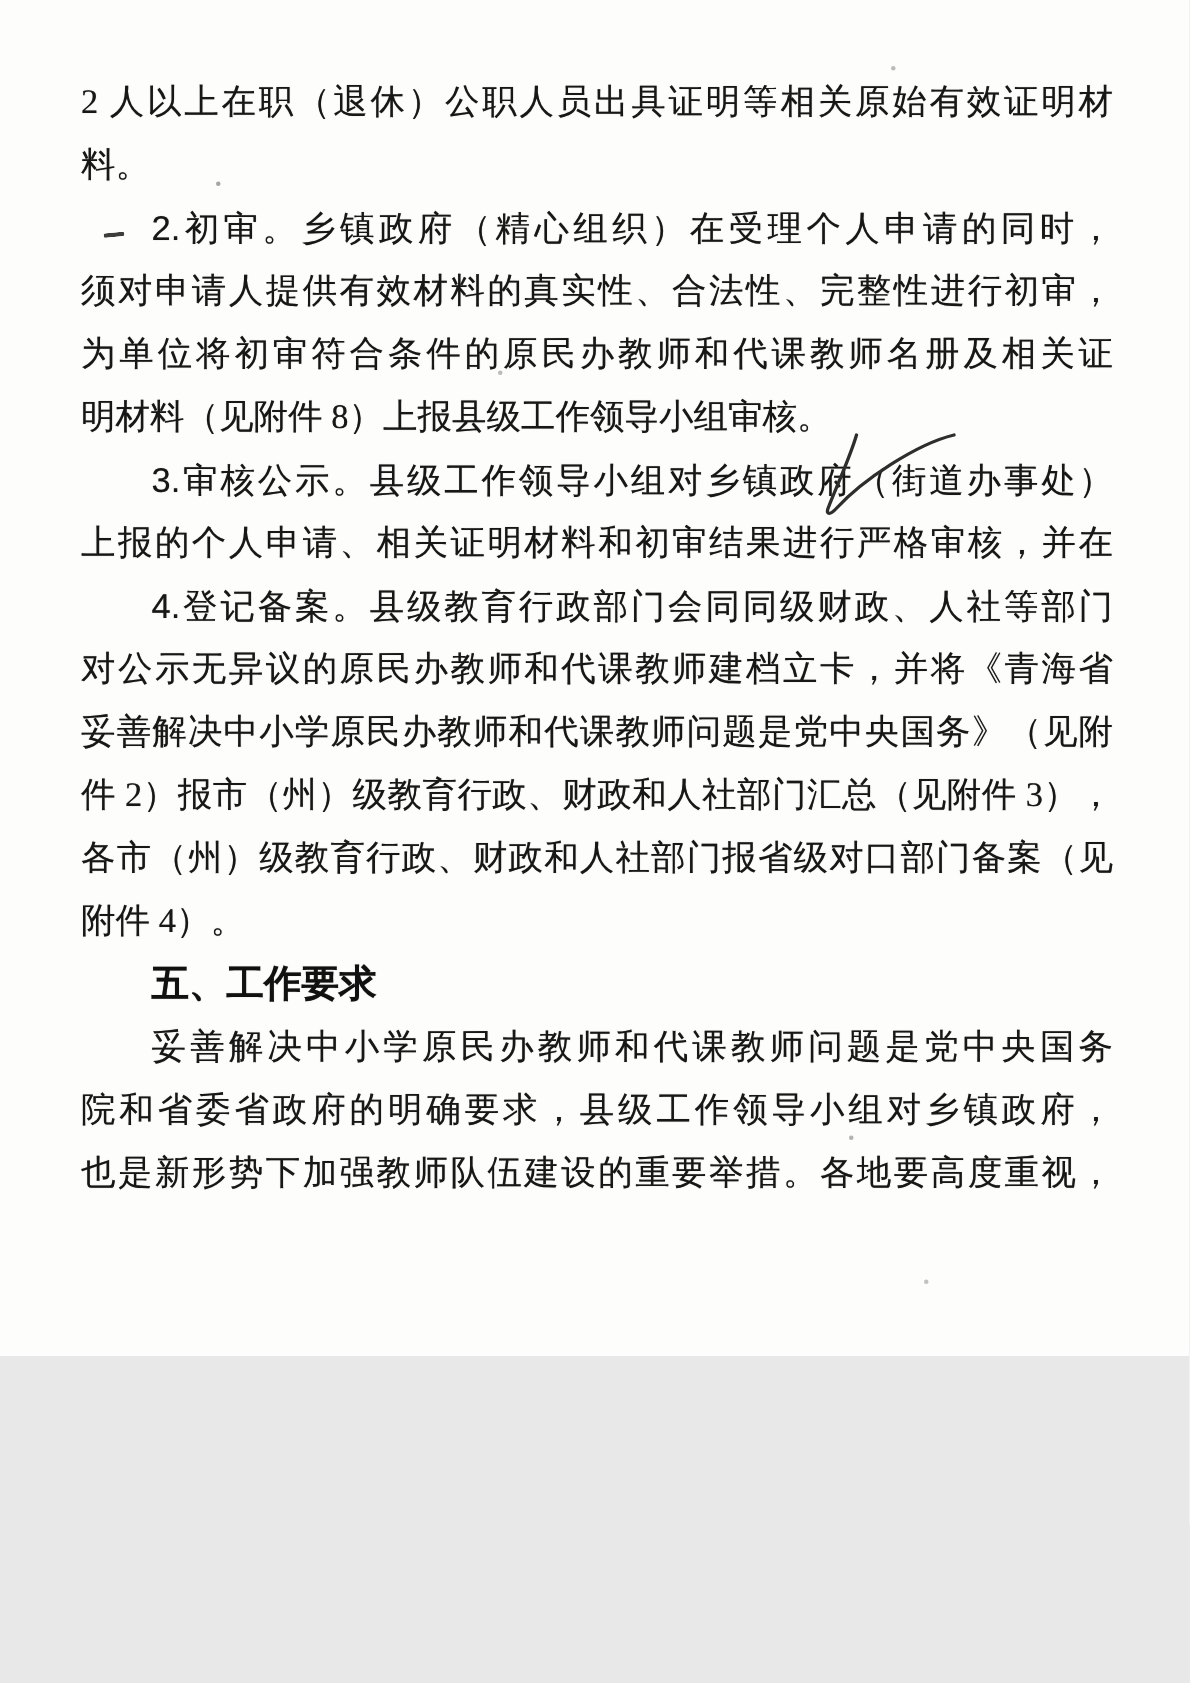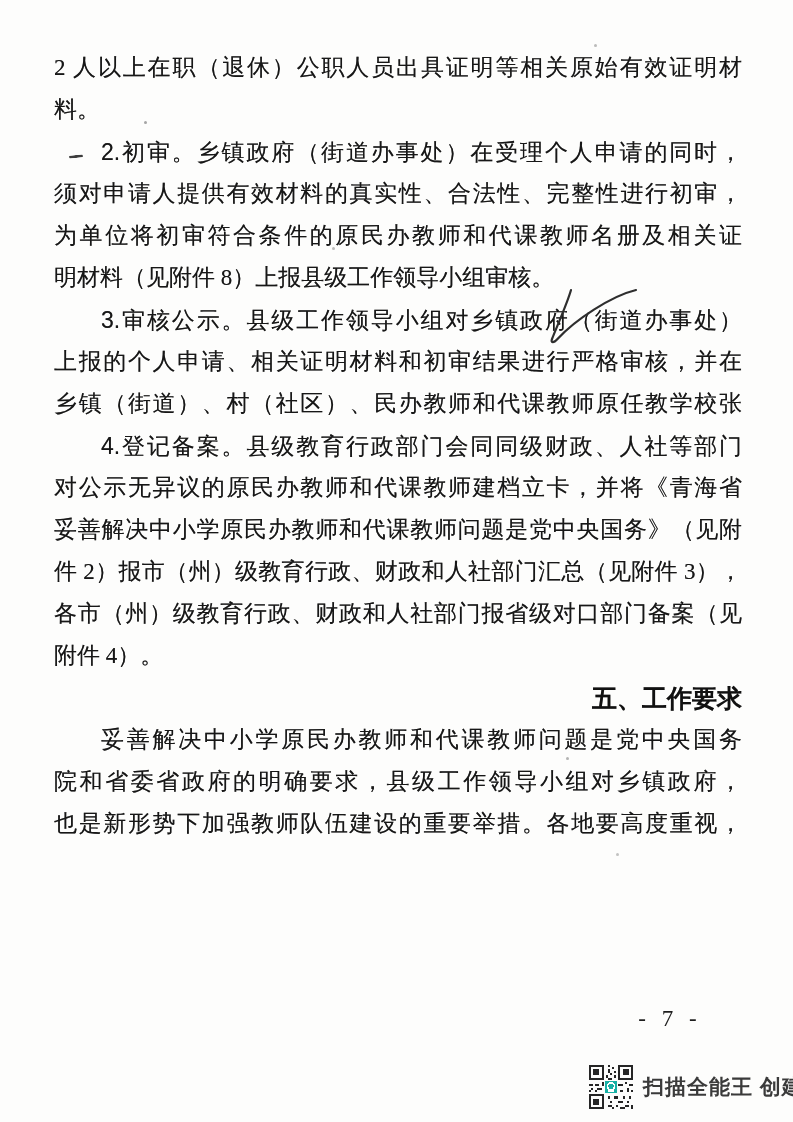--- a/index.html
+++ b/index.html
@@ -1,37 +1,37 @@
 <!DOCTYPE html>
 <html><head>
 <meta charset="utf-8">
 <style>
   html,body { margin:0; padding:0; background:#e8e8e8; }
   .page {
     position:relative;
-    width:793px; height:1122px;
+    width:793px; height:904px;
     margin:0 auto;
     background:#fdfdfc;
     overflow:hidden;
     font-family:"Liberation Serif","DejaVu Serif",serif;
   }
   .text-block {
     position:absolute;
     left:54px; top:47px; width:688px;
   }
   .line {
     height:42px;
     line-height:42px;
     font-size:23px;
     color:#171717;
     white-space:normal;
     text-shadow:0 0 0.5px rgba(20,20,20,0.55);
   }
   .j { text-align:justify; text-align-last:justify; }
-  .ind { text-indent:47px;text-align:right; }
+  .ind { text-indent:47px; }
   .lbl {
     font-family:"Liberation Sans","DejaVu Sans",sans-serif;
     font-weight:normal;
   }
   .hd {
     font-family:"Liberation Sans","DejaVu Sans",sans-serif;
     font-weight:bold;
     font-size:25px;
     color:#111;
   }
@@ -86,27 +86,26 @@
   .speck.s5 { left:616px; top:853px; width:3px; height:3px; opacity:.4; }
 </style>
 </head>
 <body>
 
 <div class="page">
 
   <div class="text-block">
     <div class="line j"><span>2 人以上在职（退休）公职人员出具证明等相关原始有效证明材</span></div>
     <div class="line"><span>料。</span></div>
-    <div class="line j ind"><b class="lbl">2.初审。</b><span>乡镇政府（街道办事处）在受理个人申请的同时，</span></div>
+    <div class="line j ind"><b class="lbl">2.初审。</b><span>乡镇政府（精心组织）在受理个人申请的同时，</span></div>
     <div class="line j"><span>须对申请人提供有效材料的真实性、合法性、完整性进行初审，</span></div>
     <div class="line j"><span>为单位将初审符合条件的原民办教师和代课教师名册及相关证</span></div>
     <div class="line"><span>明材料（见附件 8）上报县级工作领导小组审核。</span></div>
     <div class="line j ind"><b class="lbl">3.审核公示。</b><span>县级工作领导小组对乡镇政府（街道办事处）</span></div>
     <div class="line j"><span>上报的个人申请、相关证明材料和初审结果进行严格审核，并在</span></div>
-    <div class="line j"><span>乡镇（街道）、村（社区）、民办教师和代课教师原任教学校张</span></div>
     <div class="line j ind"><b class="lbl">4.登记备案。</b><span>县级教育行政部门会同同级财政、人社等部门</span></div>
     <div class="line j"><span>对公示无异议的原民办教师和代课教师建档立卡，并将《青海省</span></div>
     <div class="line j"><span>妥善解决中小学原民办教师和代课教师问题是党中央国务》（见附</span></div>
     <div class="line j"><span>件 2）报市（州）级教育行政、财政和人社部门汇总（见附件 3），</span></div>
     <div class="line j"><span>各市（州）级教育行政、财政和人社部门报省级对口部门备案（见</span></div>
     <div class="line"><span>附件 4）。</span></div>
     <div class="line hd ind"><span>五、工作要求</span></div>
     <div class="line j ind"><span>妥善解决中小学原民办教师和代课教师问题是党中央国务</span></div>
     <div class="line j"><span>院和省委省政府的明确要求，县级工作领导小组对乡镇政府，</span></div>
     <div class="line j"><span>也是新形势下加强教师队伍建设的重要举措。各地要高度重视，</span></div>

